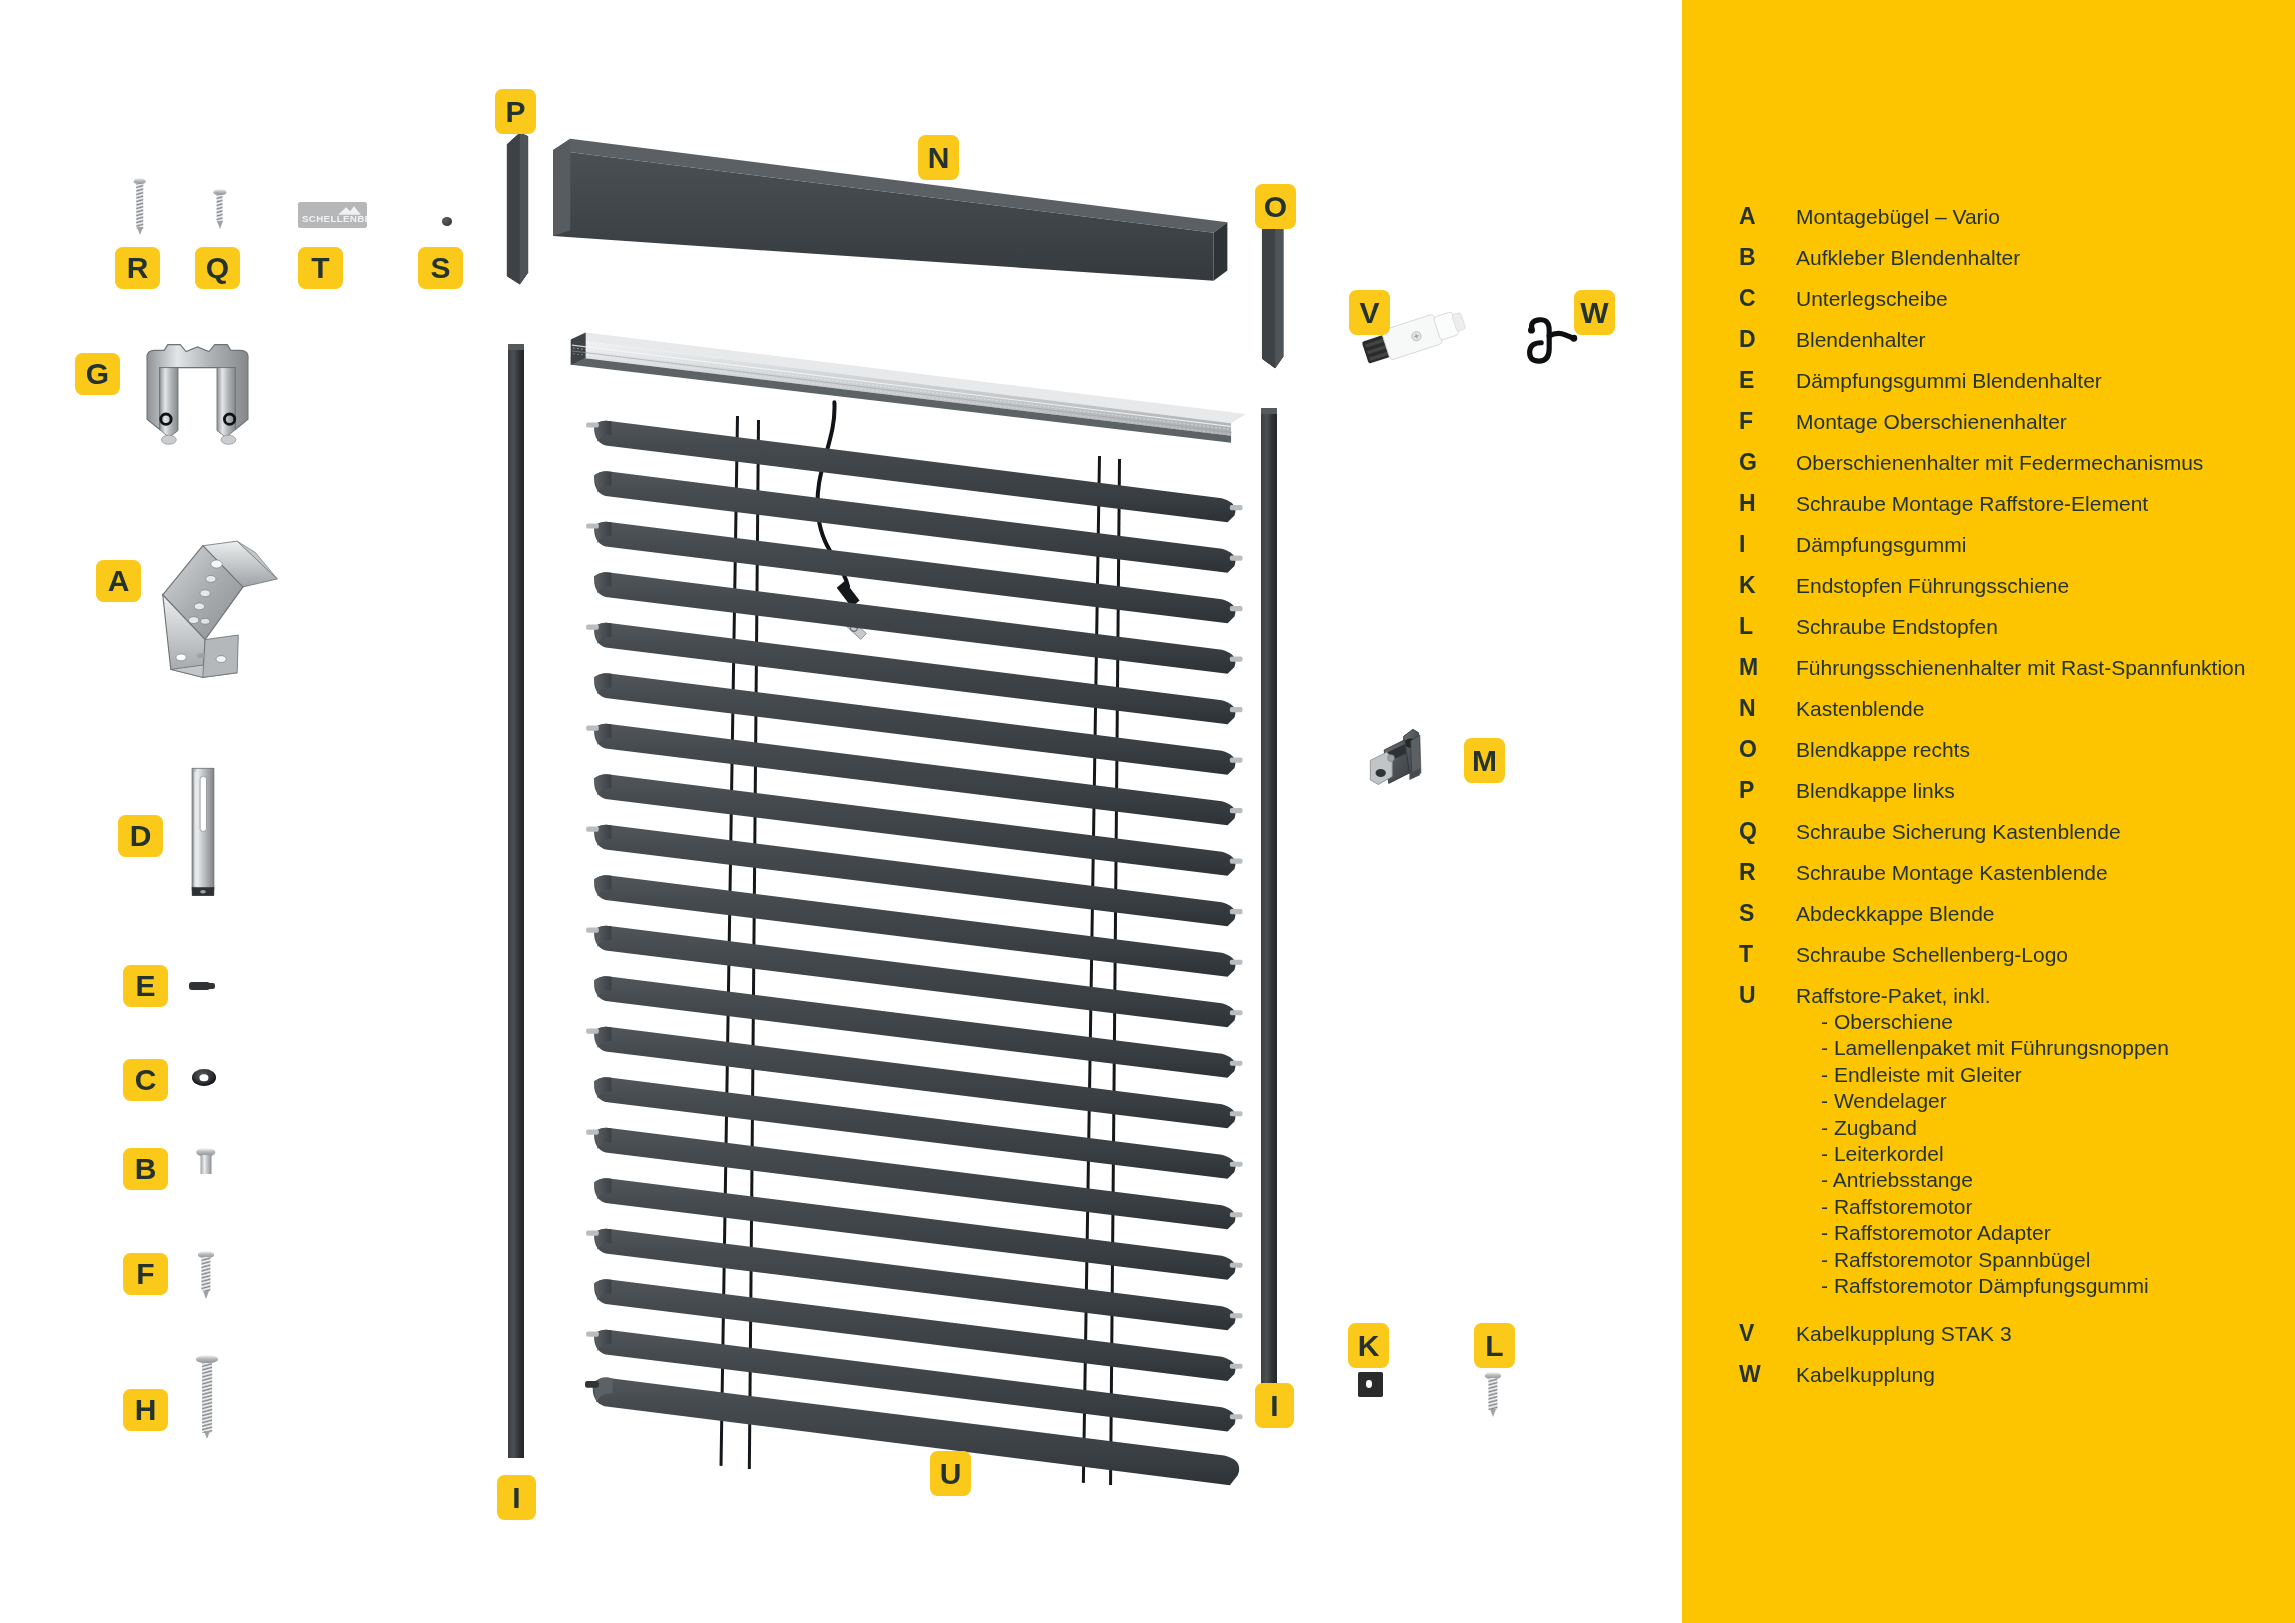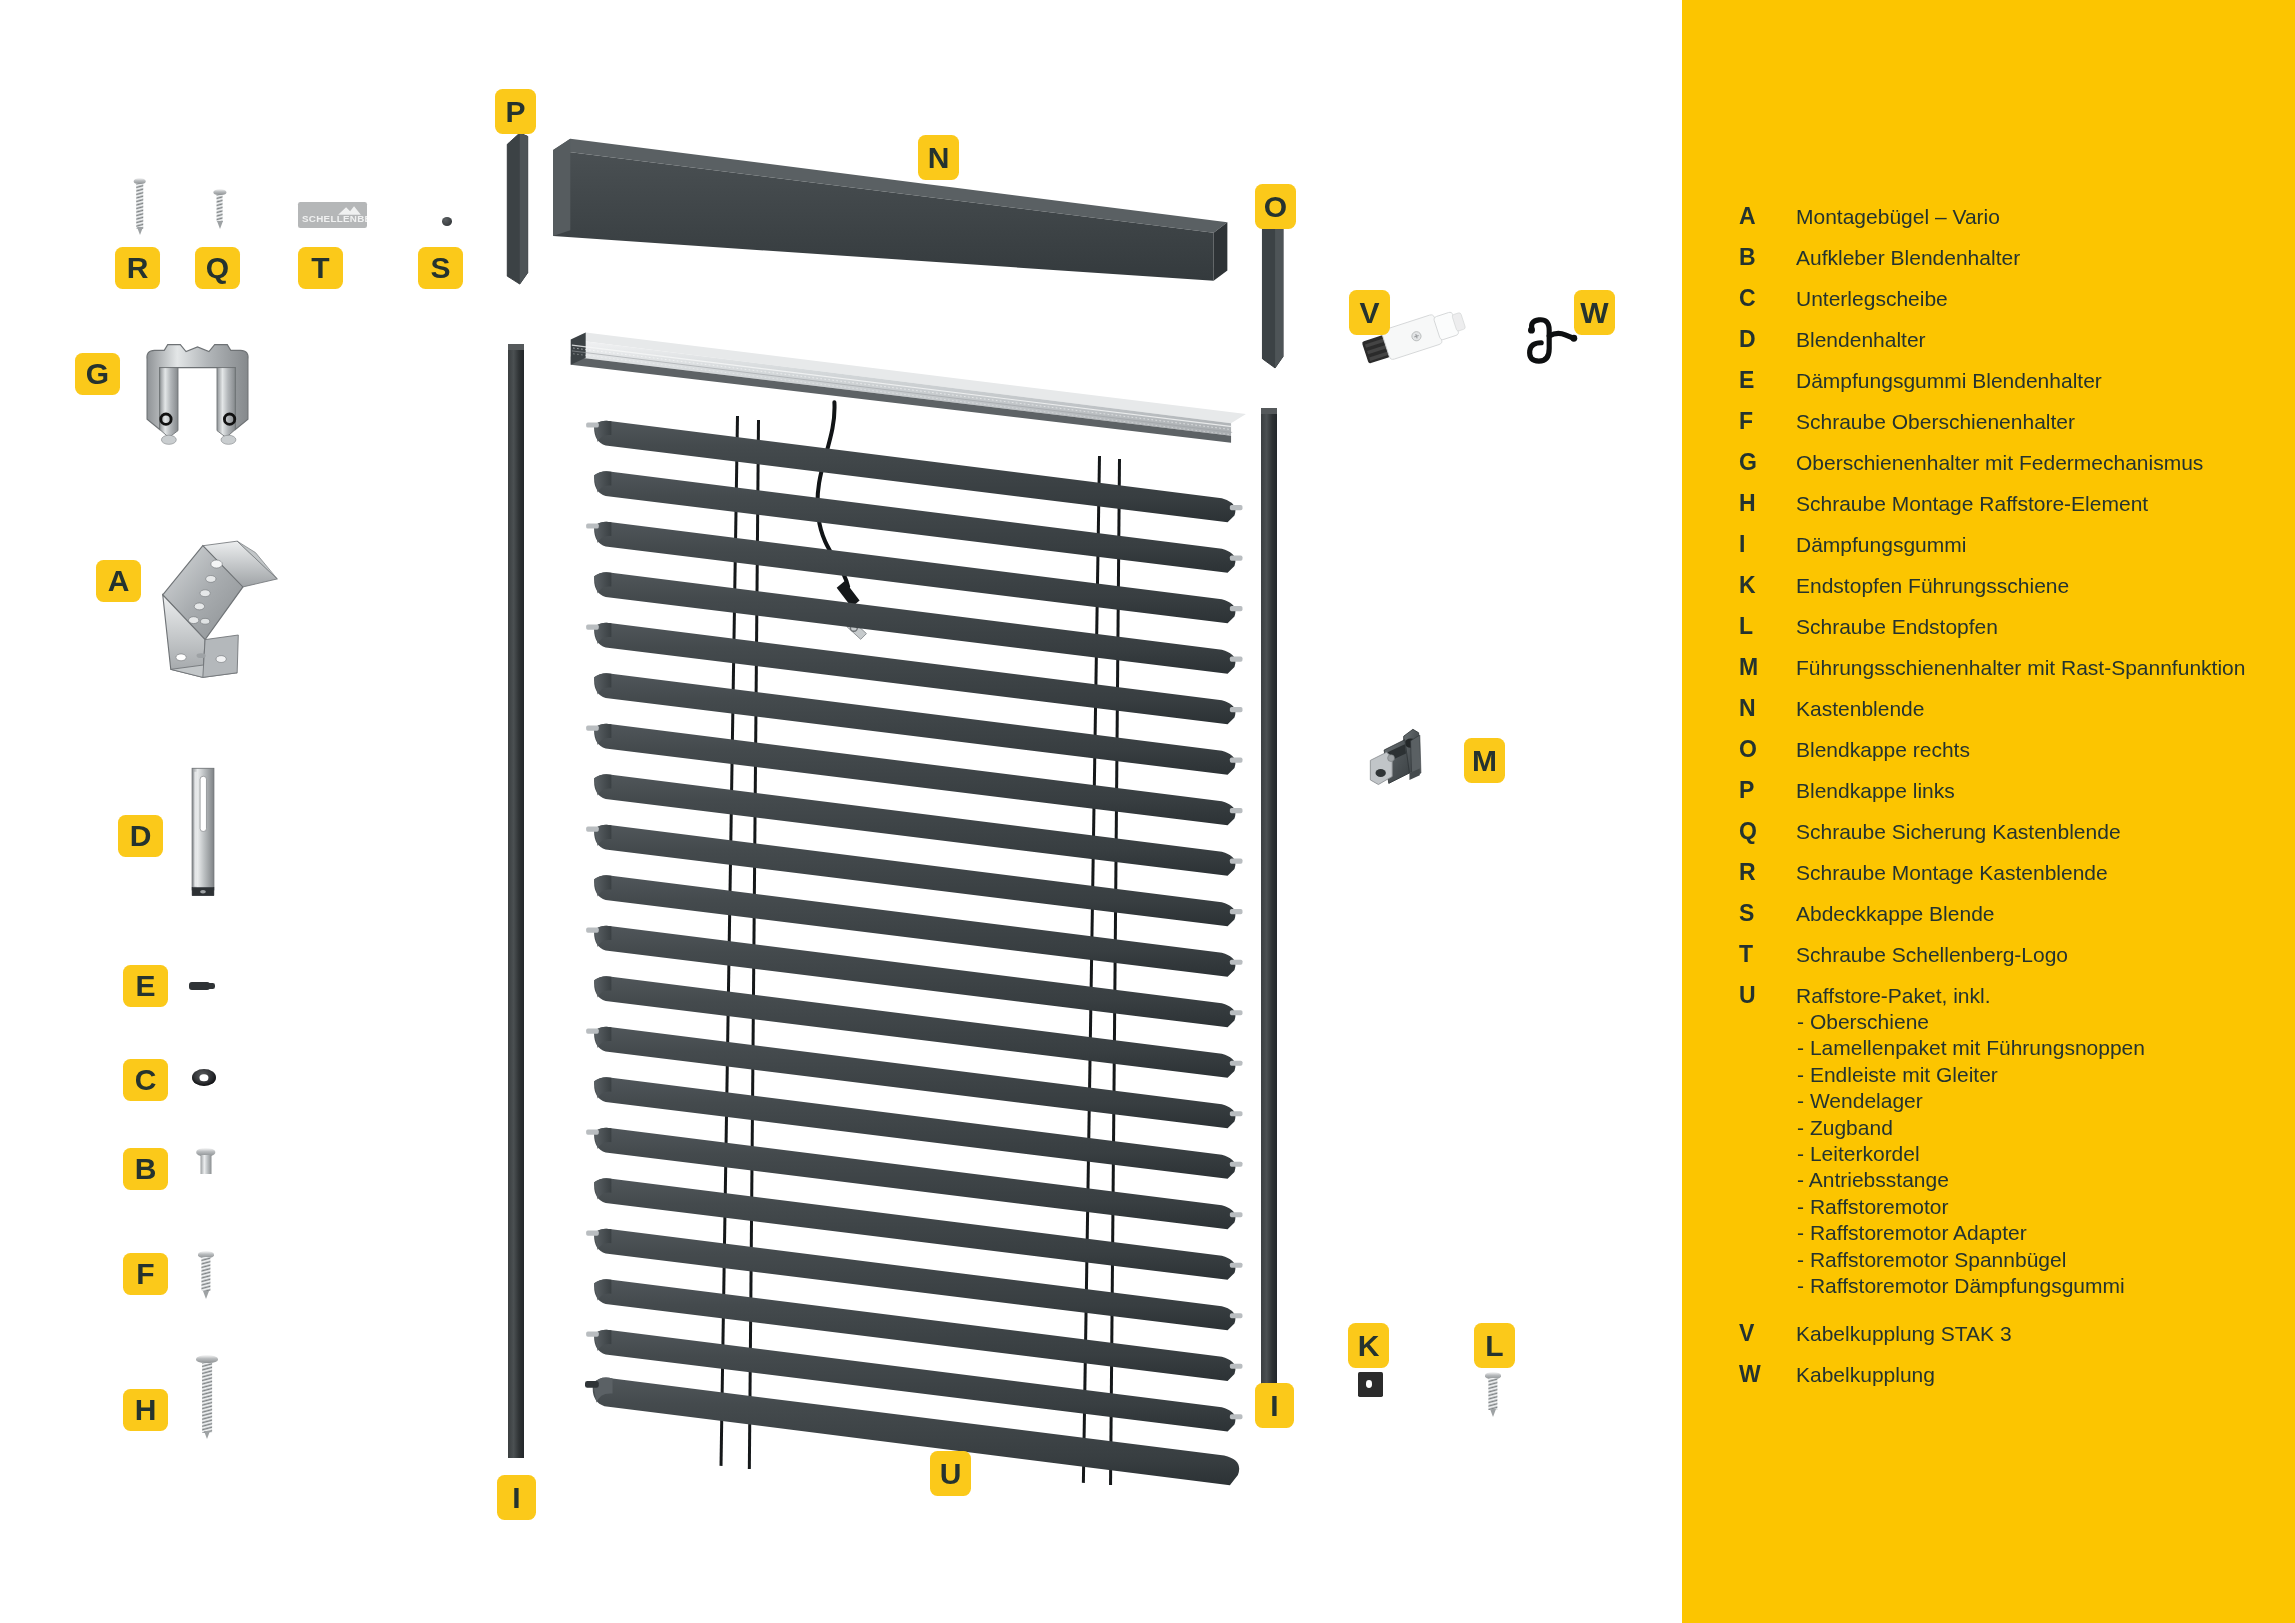--- a/index.html
+++ b/index.html
@@ -19,21 +19,21 @@
   .leg-letter{
     width:57px;flex:0 0 57px;
     font-size:23px;font-weight:bold;color:#24332f;line-height:25px;
     letter-spacing:0.3px;
   }
   .leg-text{
     font-size:21px;color:#24332f;line-height:26px;font-weight:400;
   }
   .leg-sub{font-size:21px;color:#24332f;line-height:26.4px;padding-left:1.1px;}
   .leg-row.u-row{margin-bottom:0;}
-  .u-sublist{margin-top:0;}
+  .u-sublist{margin-top:0;margin-left:24px;}
 
   
   .badge{
     position:absolute;background:#fbc91a;border-radius:7.5px;
     color:#25332f;font-weight:bold;text-align:center;
     display:flex;align-items:center;justify-content:center;
     font-size:30px;line-height:1;box-sizing:border-box;
     letter-spacing:0;
   }
 
@@ -567,21 +567,21 @@
       <div class="leg-row">
         <div class="leg-letter">D</div>
         <div class="leg-text">Blendenhalter</div>
       </div>
       <div class="leg-row">
         <div class="leg-letter">E</div>
         <div class="leg-text">Dämpfungsgummi Blendenhalter</div>
       </div>
       <div class="leg-row">
         <div class="leg-letter">F</div>
-        <div class="leg-text">Schraube Oberschienenhalter</div>
+        <div class="leg-text">Montage Oberschienenhalter</div>
       </div>
       <div class="leg-row">
         <div class="leg-letter">G</div>
         <div class="leg-text">Oberschienenhalter mit Federmechanismus</div>
       </div>
       <div class="leg-row">
         <div class="leg-letter">H</div>
         <div class="leg-text">Schraube Montage Raffstore-Element</div>
       </div>
       <div class="leg-row">

